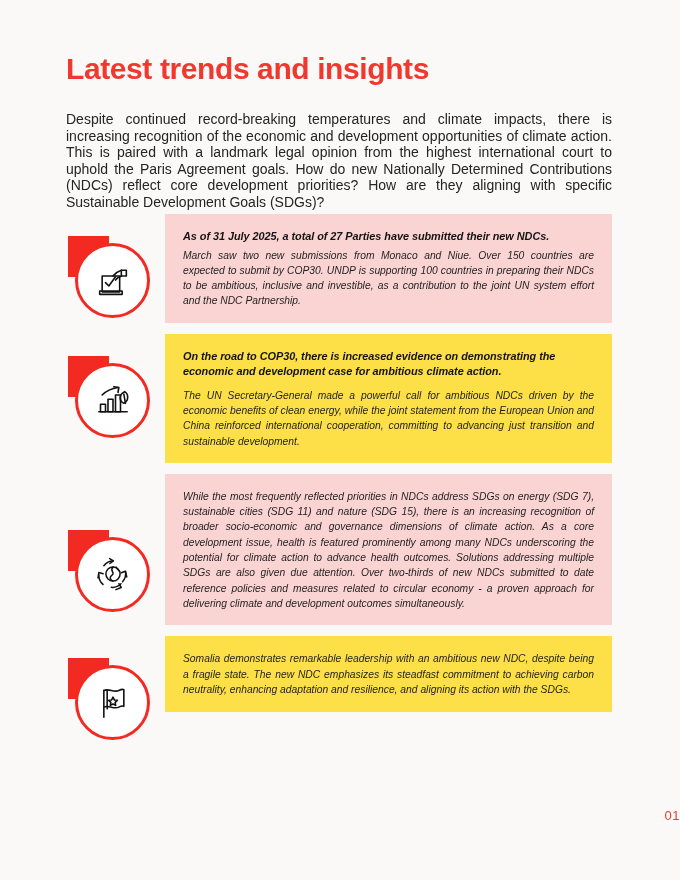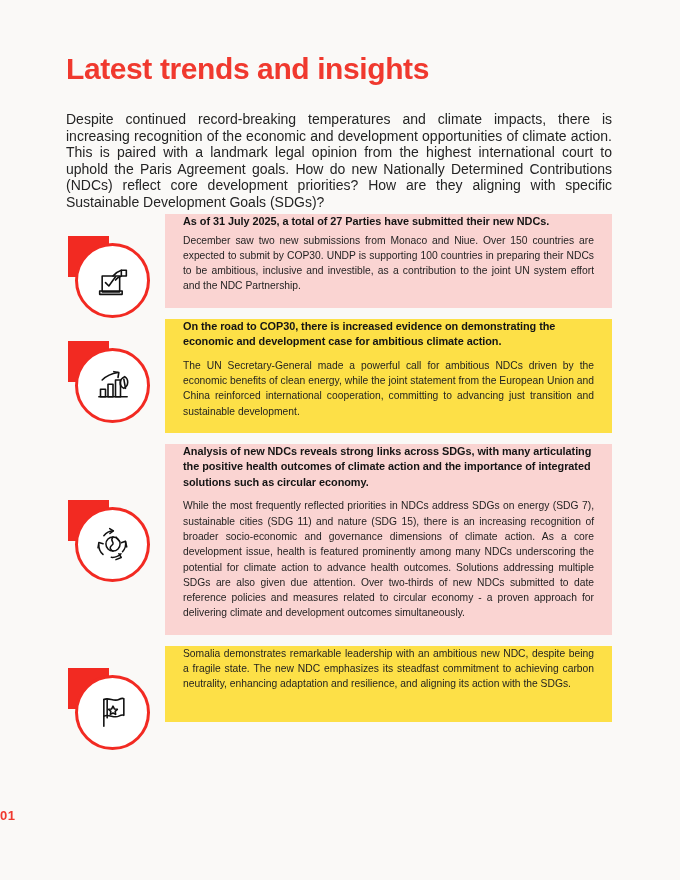--- a/index.html
+++ b/index.html
@@ -53,22 +53,23 @@
     width: 680px;
   }
   .card-row {
     position: relative;
     margin-bottom: 11px;
   }
   .card {
     margin-left: 165px;
     margin-right: 68px;
     box-sizing: border-box;
-    padding: 0 18px 14px 18px;
+    padding: 15px 18px 14px 18px;
     min-height: 76px;
+    font-style: italic;
   }
   .card.tone-light { background: #fad4d2; }
   .card.tone-deep  { background: #fde047; }
 
   .card-title {
     font-size: 10.9px;
     font-weight: bold;
     line-height: 15.5px;
     color: #141414;
     margin: 0 0 3px 0;
@@ -124,23 +125,23 @@
     height: 40px;
     display: block;
   }
 
   
   .page-number {
     position: absolute;
     left: 0;
     right: 0;
     top: 808px;
-    text-align: left;
+    text-align: right;
     font-size: 13px;
-    font-weight: bold;
+    font-weight: normal;
     color: #f0392e;
     letter-spacing: 0.5px;
   }
 </style>
 </head>
 <body>
 
 <div class="page">
 
   <h1 class="page-title">Latest trends and insights</h1>
@@ -158,21 +159,21 @@
             <rect x="11" y="18" width="21" height="19"></rect>
             <rect x="8" y="36" width="27" height="4"></rect>
             <path d="M15 26 l4 4 l8 -11"></path>
             <path d="M24 18 c3 -4 7 -6 10 -7 l6 0 l0 7 l-6 0 c-3 1 -6 3 -7 5"></path>
             <path d="M34 11 l0 7"></path>
           </svg>
         </div>
       </div>
       <div class="card tone-light">
         <div class="card-title">As of 31 July 2025, a total of 27 Parties have submitted their new NDCs.</div>
-        <div class="card-body">December saw two new submissions from Monaco and Niue. Over 150 countries are expected to submit by COP30. UNDP is supporting 100 countries in preparing their NDCs to be ambitious, inclusive and investible, as a contribution to the joint UN system effort and the NDC Partnership.</div>
+        <div class="card-body">March saw two new submissions from Monaco and Niue. Over 150 countries are expected to submit by COP30. UNDP is supporting 100 countries in preparing their NDCs to be ambitious, inclusive and investible, as a contribution to the joint UN system effort and the NDC Partnership.</div>
       </div>
     </div>
 
     <div class="card-row">
       <div class="icon-badge" style="top:22px;">
         <div class="corner"></div>
         <div class="ring"></div>
         <div class="glyph">
           <svg viewBox="0 0 48 48" fill="none" stroke="#111" stroke-width="1.9" stroke-linecap="round" stroke-linejoin="round">
             <path d="M7 38 h34"></path>
@@ -206,21 +207,20 @@
             <path d="M39 21 c0.8 4.5 -0.6 9 -3.6 12.3"></path>
             <path d="M40.5 27.5 l-1.6 -6.8 l-5 1.7"></path>
             <path d="M12 36.5 c-3.4 -3 -5.2 -7.4 -5 -11.7"></path>
             <path d="M6 28.5 l1 -6.3 l5.1 1.5"></path>
             <path d="M22 40 c4.3 0.4 8.6 -1.2 11.6 -4.2"></path>
             <path d="M27.5 42.8 l6.4 -2.6 l-2.8 -4.6"></path>
           </svg>
         </div>
       </div>
       <div class="card tone-light gap-title">
-        <div class="card-title">Analysis of new NDCs reveals strong links across SDGs, with many articulating the positive health outcomes of climate action and the importance of integrated solutions such as circular economy.</div>
         <div class="card-body">While the most frequently reflected priorities in NDCs address SDGs on energy (SDG 7), sustainable cities (SDG 11) and nature (SDG 15), there is an increasing recognition of broader socio-economic and governance dimensions of climate action. As a core development issue, health is featured prominently among many NDCs underscoring the potential for climate action to advance health outcomes. Solutions addressing multiple SDGs are also given due attention. Over two-thirds of new NDCs submitted to date reference policies and measures related to circular economy - a proven approach for delivering climate and development outcomes simultaneously.</div>
       </div>
     </div>
 
     <div class="card-row">
       <div class="icon-badge" style="top:22px;">
         <div class="corner"></div>
         <div class="ring"></div>
         <div class="glyph">
           <svg viewBox="0 0 48 48" fill="none" stroke="#111" stroke-width="1.9" stroke-linecap="round" stroke-linejoin="round">

